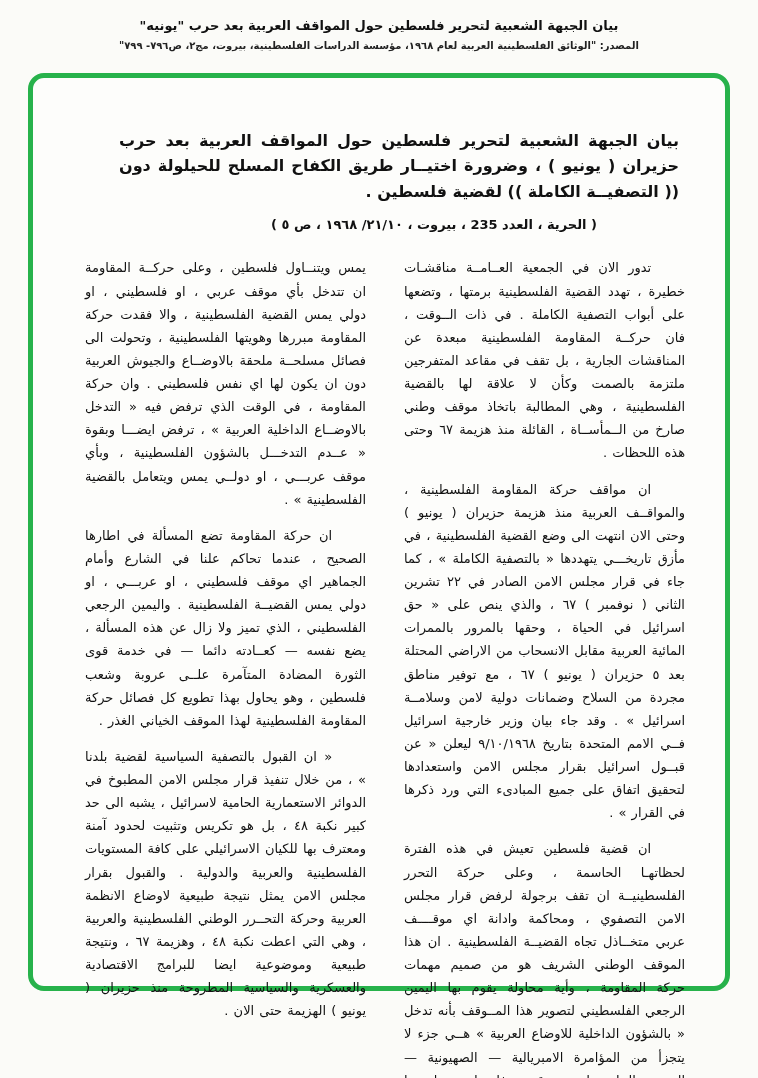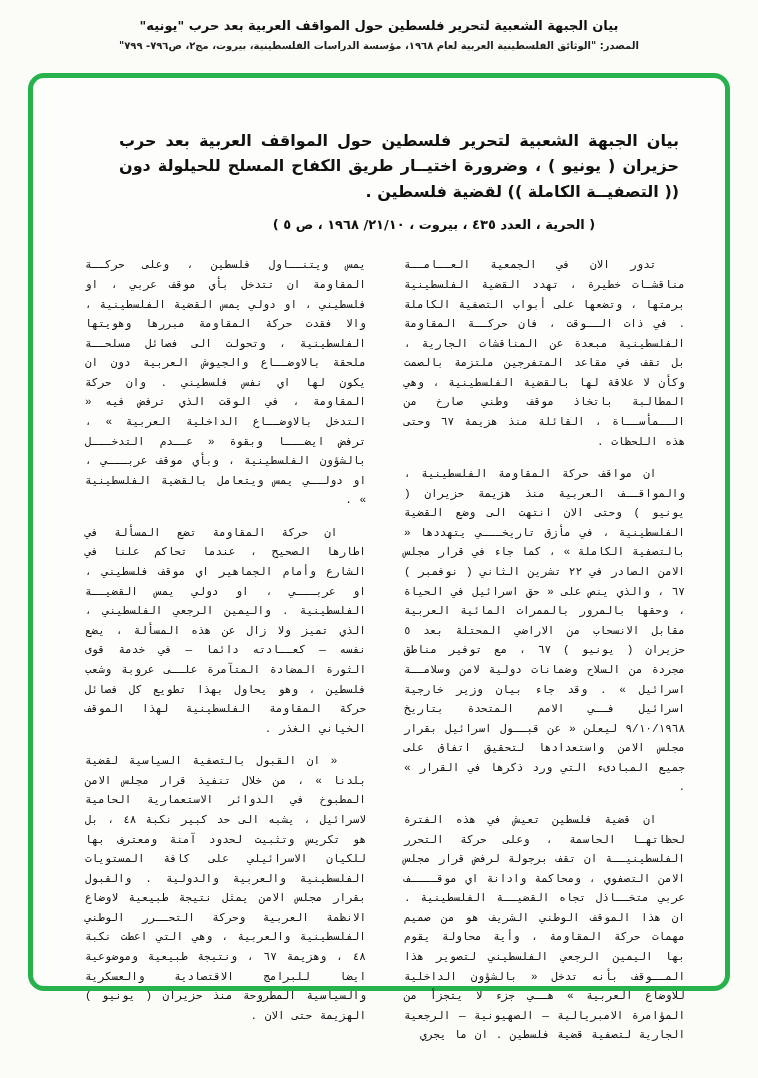--- a/index.html
+++ b/index.html
@@ -52,43 +52,42 @@
   .doc-columns{
     display:flex;
     gap:26px;
     direction:rtl;
   }
   .doc-col{
     flex:1 1 0;
     min-width:0;
   }
   .doc-col p{
-    font-size:11px;
+    font-size:13px;
     line-height:1.78;
     text-align:justify;
     margin:0 0 13px 12px;
     text-indent:2.6em;
     word-spacing:1px;
-    font-family:Liberation Mono, monospace;
   }
   .doc-col p.no-indent{
     text-indent:0;
   }
 </style>
 </head>
 <body>
 
 <div class="page-header">
   <div class="hdr-title">بيان الجبهة الشعبية لتحرير فلسطين حول المواقف العربية بعد حرب "يونيه"</div>
   <div class="hdr-source">المصدر: "الوثائق الفلسطينية العربية لعام ١٩٦٨، مؤسسة الدراسات الفلسطينية، بيروت، مج٢، ص٧٩٦- ٧٩٩"</div>
 </div>
 
 <div class="doc-frame">
   <div class="doc-title">بيان الجبهة الشعبية لتحرير فلسطين حول المواقف العربية بعد حرب حزيران ( يونيو ) ، وضرورة اختيــار طريق الكفاح المسلح للحيلولة دون (( التصفيــة الكاملة )) لقضية فلسطين .</div>
-  <div class="doc-citation">( الحرية ، العدد ٤٣٥ ، بيروت ، ٢١/١٠/ ١٩٦٨ ، ص ٥ )</div>
+  <div class="doc-citation">( الحرية ، العدد 235 ، بيروت ، ٢١/١٠/ ١٩٦٨ ، ص ٥ )</div>
 
   <div class="doc-columns">
     <div class="doc-col">
       <p>تدور الان في الجمعية العــامــة مناقشـات خطيرة ، تهدد القضية الفلسطينية برمتها ، وتضعها على أبواب التصفية الكاملة . في ذات الــوقت ، فان حركــة المقاومة الفلسطينية مبعدة عن المناقشات الجارية ، بل تقف في مقاعد المتفرجين ملتزمة بالصمت وكأن لا علاقة لها بالقضية الفلسطينية ، وهي المطالبة باتخاذ موقف وطني صارخ من الــمأســاة ، القائلة منذ هزيمة ٦٧ وحتى هذه اللحظات .</p>
       <p>ان مواقف حركة المقاومة الفلسطينية ، والمواقــف العربية منذ هزيمة حزيران ( يونيو ) وحتى الان انتهت الى وضع القضية الفلسطينية ، في مأزق تاريخـــي يتهددها « بالتصفية الكاملة » ، كما جاء في قرار مجلس الامن الصادر في ٢٢ تشرين الثاني ( نوفمبر ) ٦٧ ، والذي ينص على « حق اسرائيل في الحياة ، وحقها بالمرور بالممرات المائية العربية مقابل الانسحاب من الاراضي المحتلة بعد ٥ حزيران ( يونيو ) ٦٧ ، مع توفير مناطق مجردة من السلاح وضمانات دولية لامن وسلامــة اسرائيل » . وقد جاء بيان وزير خارجية اسرائيل فــي الامم المتحدة بتاريخ ٩/١٠/١٩٦٨ ليعلن « عن قبــول اسرائيل بقرار مجلس الامن واستعدادها لتحقيق اتفاق على جميع المبادىء التي ورد ذكرها في القرار » .</p>
       <p>ان قضية فلسطين تعيش في هذه الفترة لحظاتهـا الحاسمة ، وعلى حركة التحرر الفلسطينيــة ان تقف برجولة لرفض قرار مجلس الامن التصفوي ، ومحاكمة وادانة اي موقــــف عربي متخــاذل تجاه القضيــة الفلسطينية . ان هذا الموقف الوطني الشريف هو من صميم مهمات حركة المقاومة ، وأية محاولة يقوم بها اليمين الرجعي الفلسطيني لتصوير هذا المــوقف بأنه تدخل « بالشؤون الداخلية للاوضاع العربية » هــي جزء لا يتجزأ من المؤامرة الامبريالية — الصهيونية — الرجعية الجارية لتصفية قضية فلسطين . ان ما يجري</p>
     </div>
     <div class="doc-col">
       <p class="no-indent">يمس ويتنــاول فلسطين ، وعلى حركــة المقاومة ان تتدخل بأي موقف عربي ، او فلسطيني ، او دولي يمس القضية الفلسطينية ، والا فقدت حركة المقاومة مبررها وهويتها الفلسطينية ، وتحولت الى فصائل مسلحــة ملحقة بالاوضــاع والجيوش العربية دون ان يكون لها اي نفس فلسطيني . وان حركة المقاومة ، في الوقت الذي ترفض فيه « التدخل بالاوضــاع الداخلية العربية » ، ترفض ايضـــا وبقوة « عــدم التدخـــل بالشؤون الفلسطينية ، وبأي موقف عربـــي ، او دولــي يمس ويتعامل بالقضية الفلسطينية » .</p>
       <p>ان حركة المقاومة تضع المسألة في اطارها الصحيح ، عندما تحاكم علنا في الشارع وأمام الجماهير اي موقف فلسطيني ، او عربـــي ، او دولي يمس القضيــة الفلسطينية . واليمين الرجعي الفلسطيني ، الذي تميز ولا زال عن هذه المسألة ، يضع نفسه — كعــادته دائما — في خدمة قوى الثورة المضادة المتآمرة علــى عروبة وشعب فلسطين ، وهو يحاول بهذا تطويع كل فصائل حركة المقاومة الفلسطينية لهذا الموقف الخياني الغذر .</p>

